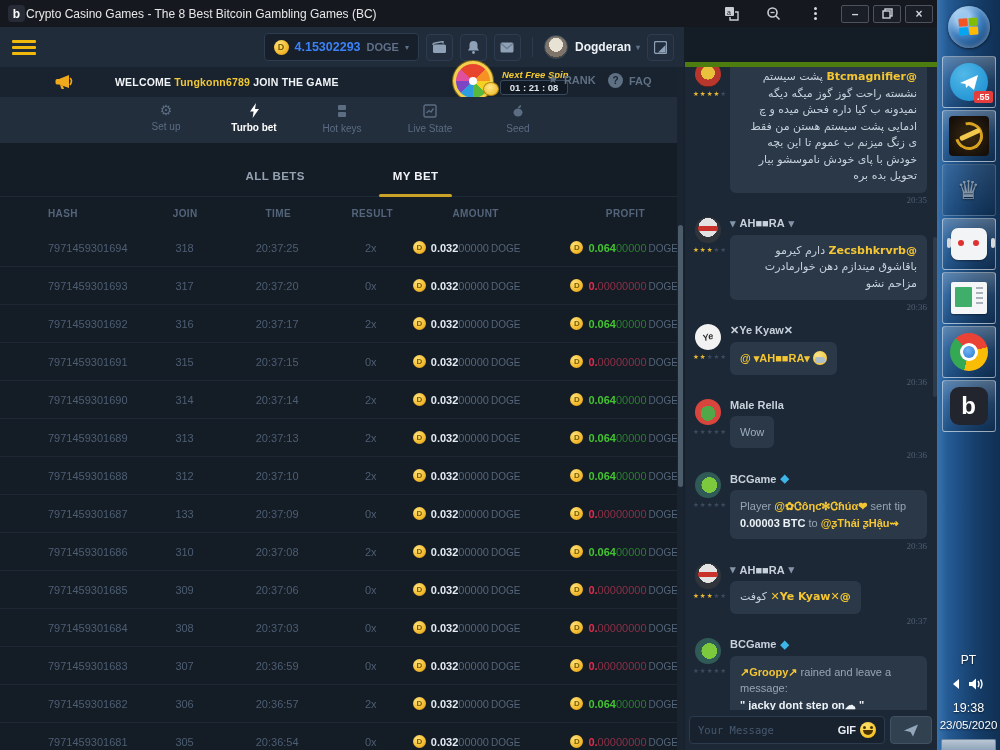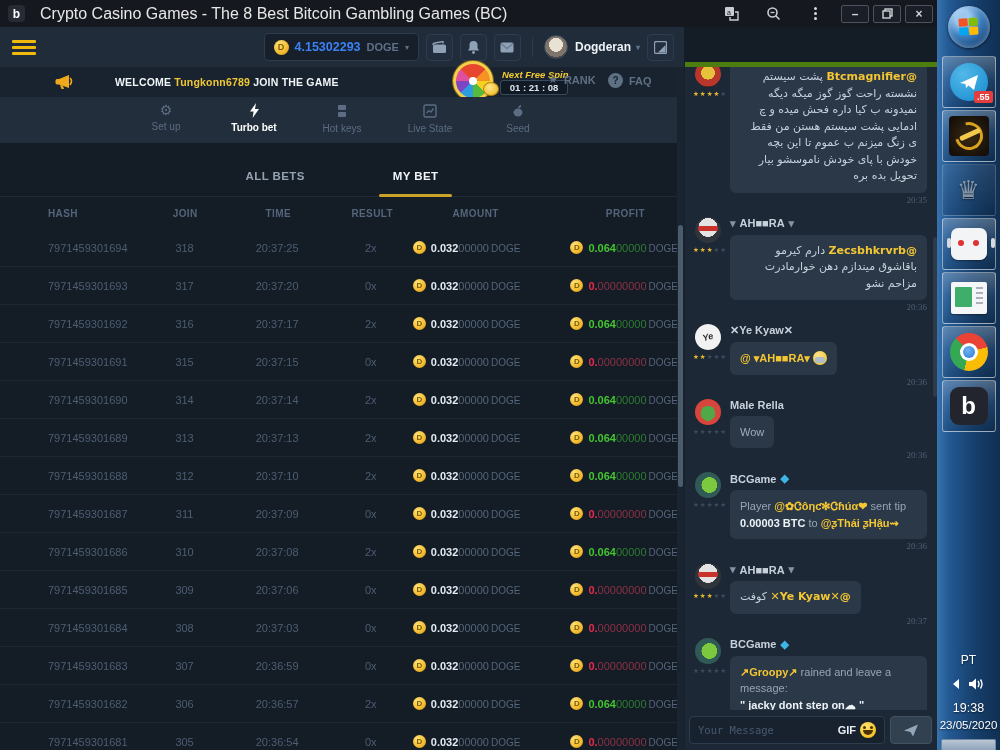--- a/index.html
+++ b/index.html
@@ -5,21 +5,21 @@
   * { margin:0; padding:0; box-sizing:border-box; }
   html,body { width:1000px; height:750px; overflow:hidden; background:#141c26;
     font-family:"Liberation Sans", sans-serif; }
   .window { position:relative; width:1000px; height:750px; background:#141c26; }
 
   
   .titlebar { position:absolute; left:0; top:0; width:937px; height:27px; background:#15191f;
     display:flex; align-items:center; padding-left:8px; }
   .tb-logo { width:17px; height:17px; border-radius:4px; background:#262b36; color:#fff;
     font-weight:bold; font-size:12px; display:flex; align-items:center; justify-content:center; }
-  .tb-title { color:#e7e7e7; font-size:16px; margin-left:15px; flex:1; white-space:nowrap; }
+  .tb-title { color:#e7e7e7; font-size:12px; margin-left:1px; flex:1; white-space:nowrap; }
   .tb-icons { display:flex; align-items:center; gap:26px; margin-right:14px; }
   .tb-ic { width:16px; height:16px; color:#c9ccd2; display:flex; align-items:center; justify-content:center; cursor:pointer; }
   .kebab { display:flex; flex-direction:column; gap:2px; }
   .kebab i { width:3px; height:3px; border-radius:50%; background:#d5d8dd; }
   .winbtns { display:flex; gap:4px; padding:0 4px; }
   .winbtn { width:28px; height:18px; border:1px solid #4d525c; border-radius:2px; background:#1a1f27;
     color:#cfd3da; font-size:12px; font-weight:bold; display:flex; align-items:center; justify-content:center; cursor:pointer; }
 
   
   .navbar { position:absolute; left:0; top:27px; width:684px; height:40px; background:#202c3a;
@@ -522,21 +522,21 @@
       <span class="c-profit">
         <span class="money">
             <span class="coin">D</span>
             <span><span class="p-main">0.064</span><span class="p-zeros">00000</span><span class="m-cur">DOGE</span></span>
           </span>
       </span>
     </div>
 
     <div class="brow loss">
       <span class="c-hash dimtx">7971459301687</span>
-      <span class="c-nonce dimtx">311</span>
+      <span class="c-nonce dimtx">133</span>
       <span class="c-time dimtx">20:37:09</span>
       <span class="c-result dimtx">0x</span>
       <span class="c-amount">
         <span class="money">
             <span class="coin">D</span>
             <span><span class="m-main">0.032</span><span class="m-zeros">00000</span><span class="m-cur">DOGE</span></span>
           </span>
       </span>
       <span class="c-profit">
         <span class="money">

